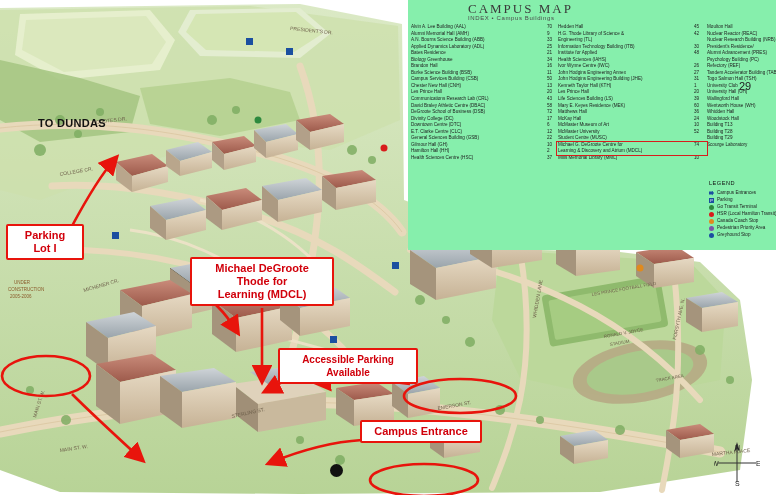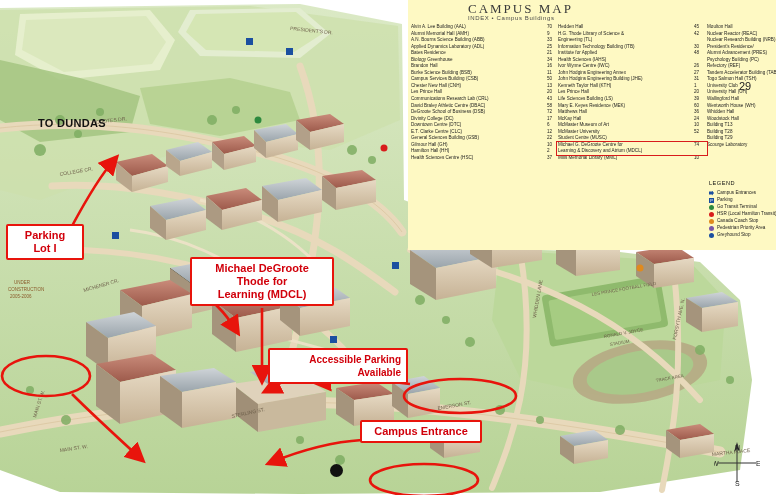--- a/index.html
+++ b/index.html
@@ -23,21 +23,21 @@
     width: 776px; height: 495px;
   }
 
   
   #index-panel {
     position: absolute;
     left: 408px;
     top: 0px;
     width: 368px;
     height: 250px;
-    background: #fef9c3;
+    background: #86efac;
     color: #1b1b1b;
   }
   #index-title {
     position: absolute;
     left: 60px; top: 1px;
     font-family: "Liberation Serif", serif;
     font-size: 13px;
     letter-spacing: 2px;
     color: #3a3a3a;
   }
@@ -688,21 +688,21 @@
       <span>Lot I</span>
     </div>
 
     <div class="anno-box" id="anno-mdcl" style="left:190px; top:257px; width:144px;">
       <span>Michael DeGroote</span><br>
       <span>Thode for</span><br>
       <span>Learning (MDCL)</span>
     </div>
 
 
-    <div class="anno-box" id="anno-accessible" style="left:268px; top:348px; width:140px; font-size:10px;text-align:right;">
+    <div class="anno-box" id="anno-accessible" style="left:278px; top:348px; width:140px; font-size:10px;">
       <span>Accessible Parking Available</span>
     </div>
 
 
     <div class="anno-box" id="anno-campus-entrance" style="left:360px; top:420px; width:122px;">
       <span>Campus Entrance</span>
     </div>
 
 
     <svg id="compass" viewBox="0 0 46 46">

